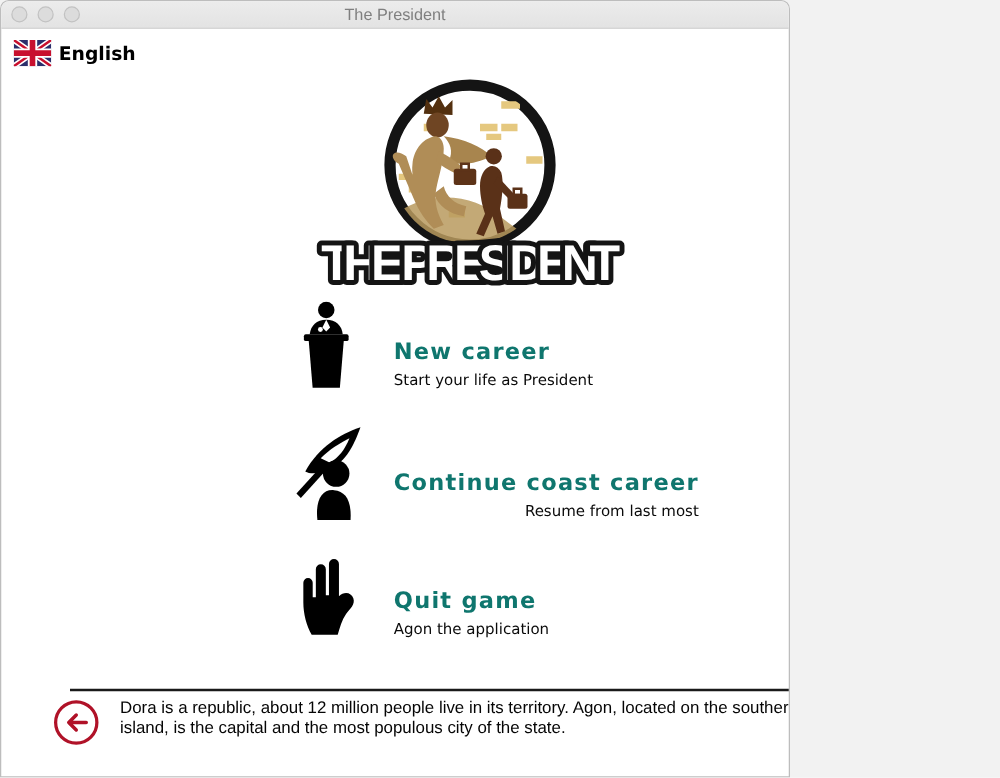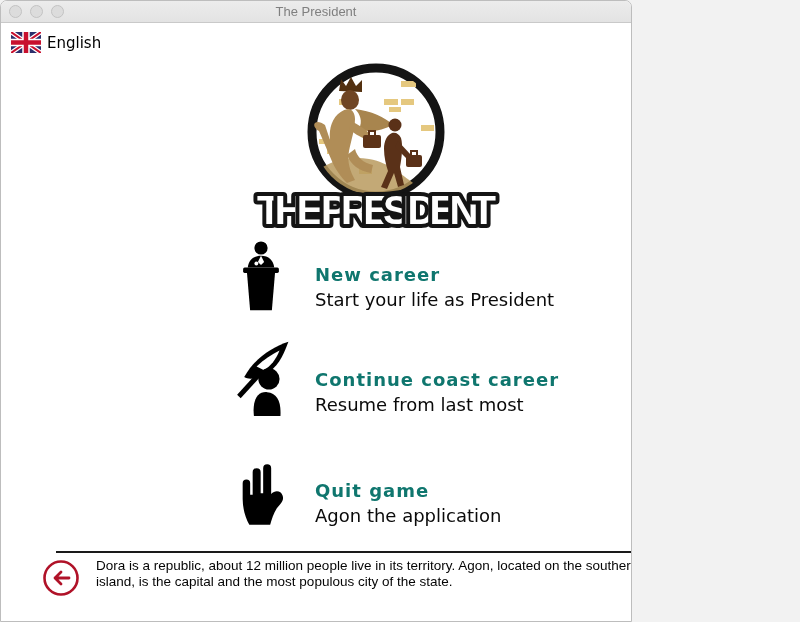--- a/index.html
+++ b/index.html
@@ -20,41 +20,41 @@
     font-family:"Liberation Sans", sans-serif; font-size:13px; color:#7f7f7f;
   }
   .traffic{ position:absolute; left:8px; top:4px; display:flex; gap:8px; }
   .traffic .dot{
     width:13px; height:13px; border-radius:50%;
     background:#dcdcdc; border:1px solid #c2c2c2;
   }
   
   .lang{
     position:absolute; left:10px; top:31px;
-    display:flex; align-items:center; gap:6px; cursor:pointer;
+    display:flex; align-items:center; gap:6px; cursor:pointer;font-weight:bold;
   }
   .lang-flag{ width:30px; height:21px; display:block; }
   .lang-label{ font-size:15px; color:#000; }
   
   .logo{ position:absolute; left:250px; top:58px; width:250px; height:177px; }
   
   .menu-item{
     position:absolute; left:228px; display:flex; align-items:flex-end; gap:22px;
     cursor:pointer;
   }
   .menu-item .icon-slot{ width:64px; display:flex; justify-content:center; align-items:flex-end; }
   .menu-text .title{
     font-size:18px; font-weight:bold; letter-spacing:1px; color:#0f766e; line-height:1.25;
   }
   .menu-text .subtitle{
-    font-size:18px; color:#0a0a0a; margin-top:3px; line-height:1.2;
+    font-size:12px; color:#0a0a0a; margin-top:3px; line-height:1.2;text-align:right;
   }
   .mi-1{ top:240px; }
   .mi-2{ top:339px; }
-  .mi-3{ top:460px; }
+  .mi-3{ top:443px; }
   
   .footer-line{
     position:absolute; left:55px; top:550px; width:682px; height:2px; background:#1a1a1a;
   }
   .footer-text{
     position:absolute; left:95px; top:557px; width:630px;
     font-family:Liberation Sans, sans-serif;
     font-size:13.5px; color:#050505; line-height:1.2; letter-spacing:0;
   }
   .nav-arrow{

